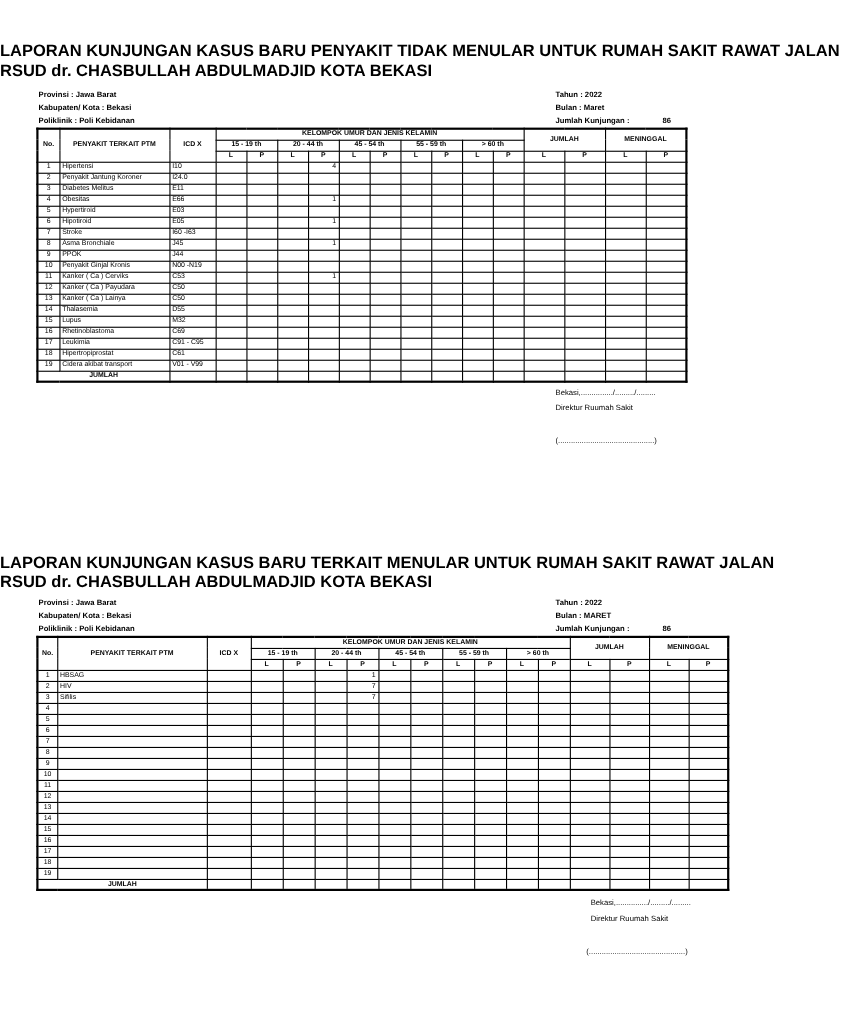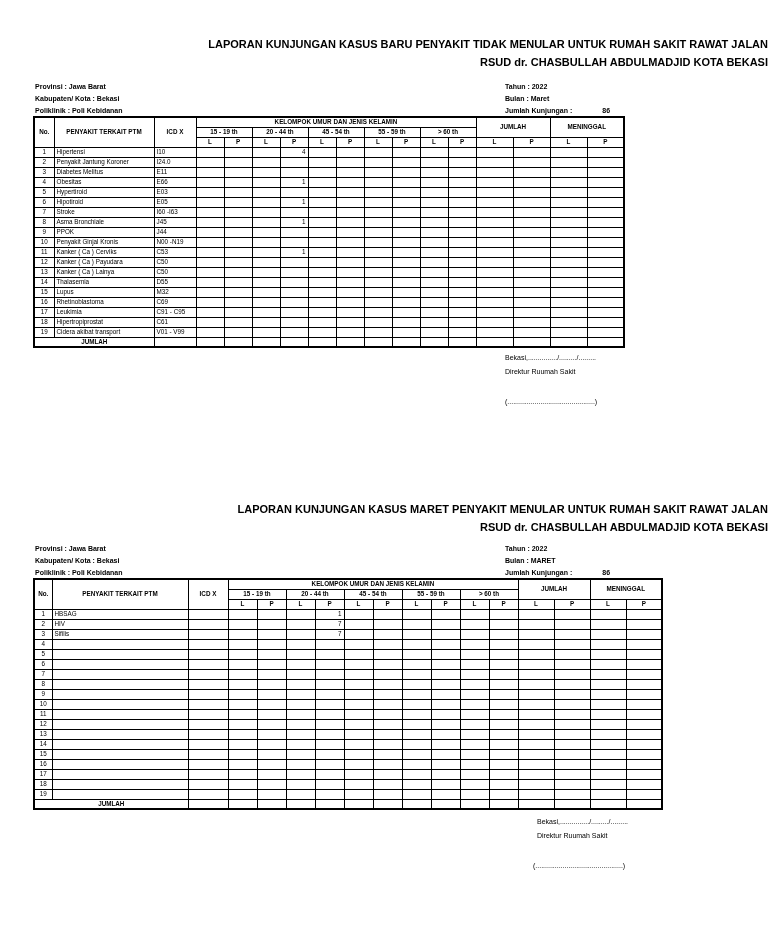--- a/index.html
+++ b/index.html
@@ -4,22 +4,22 @@
 <style>
   * { margin:0; padding:0; box-sizing:border-box; }
   html,body { background:#fff; }
   body {
     width:768px; height:932px; position:relative;
     font-family:"Liberation Sans", sans-serif; color:#000;
     overflow:hidden;
   }
   .abs { position:absolute; }
   .title {
-    left:0; width:768px; text-align:right;
-    font-weight:bold; font-size:11px; white-space:nowrap;
+    left:0; width:671px; text-align:left;
+    font-weight:bold; font-size:15px; white-space:nowrap;
   }
   .info { font-size:7px; font-weight:bold; line-height:12px; white-space:nowrap; }
   .jk-val { display:inline-block; margin-left:30px; }
   table.report-table {
     border-collapse:collapse; table-layout:fixed;
     border:2px solid #000; background:#fff;
   }
   .report-table th, .report-table td {
     border:1px solid #000; font-size:6.3px; height:10px;
     padding:0 2px; overflow:hidden; white-space:nowrap;
@@ -490,21 +490,21 @@
       </tr>
     </tfoot>
   </table>
 
 <div class="abs sig" style="left:505px;top:351px">
   <div>Bekasi,.............../........./.........</div>
   <div>Direktur Ruumah Sakit</div>
 </div>
 <div class="abs nameline" style="left:505px;top:398px">(.............................................)</div>
 
-<div class="abs title" style="top:503px">LAPORAN KUNJUNGAN KASUS MARET PENYAKIT MENULAR UNTUK RUMAH SAKIT RAWAT JALAN</div>
+<div class="abs title" style="top:503px">LAPORAN KUNJUNGAN KASUS BARU TERKAIT MENULAR UNTUK RUMAH SAKIT RAWAT JALAN</div>
 <div class="abs title" style="top:521px">RSUD dr. CHASBULLAH ABDULMADJID KOTA BEKASI</div>
 
 <div class="abs info" style="left:35px;top:543px">
   <div>Provinsi : Jawa Barat</div>
   <div>Kabupaten/ Kota : Bekasi</div>
   <div>Poliklinik : Poli Kebidanan</div>
 </div>
 
 <div class="abs info" style="left:505px;top:543px">
   <div>Tahun : 2022</div>

